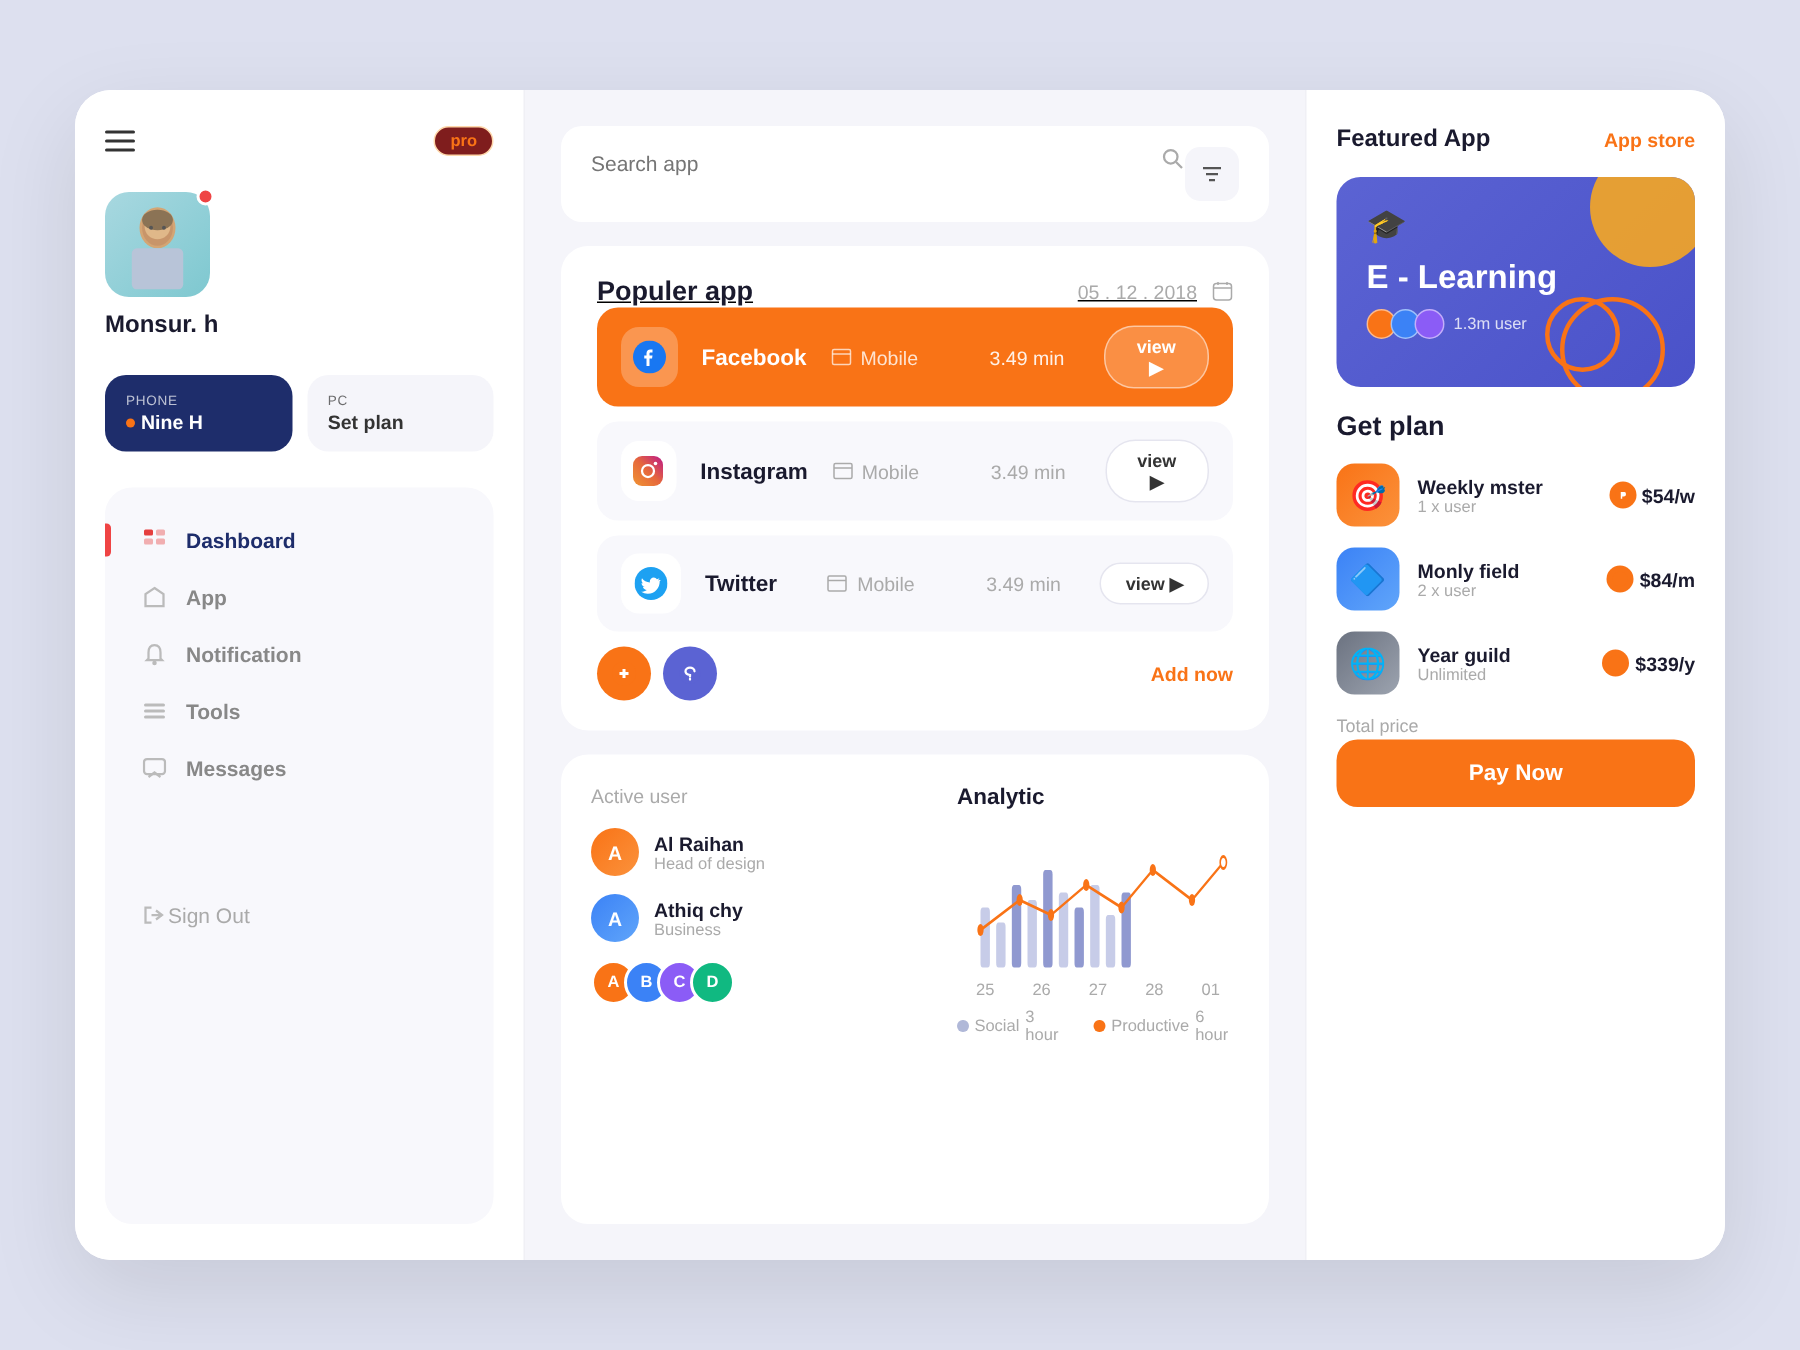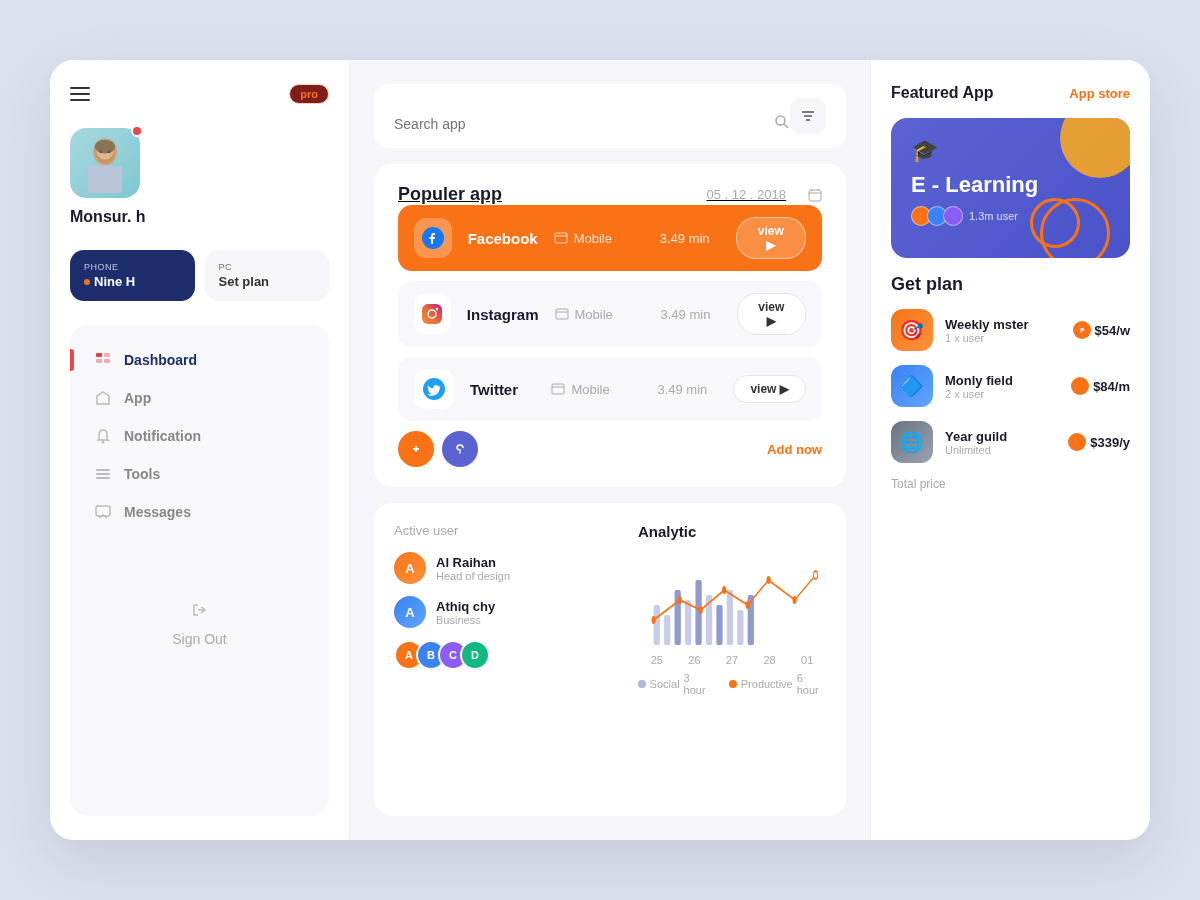--- a/index.html
+++ b/index.html
@@ -136,45 +136,43 @@
       left: -12px;
       width: 4px;
       height: 22px;
       background: #ef4444;
       border-radius: 0 3px 3px 0;
     }
     .nav-icon { width: 18px; height: 18px; display: flex; align-items: center; justify-content: center; }
     .signout-item {
       display: flex;
       align-items: center;
-      gap: 12px;
       padding: 10px 12px;
       cursor: pointer;
       color: #aaa;
       font-size: 14px;
       margin-top: auto;
-      flex-direction: column;
     }
     
     .main-content {
       flex: 1;
       background: #f5f5fa;
       padding: 24px;
       display: flex;
       flex-direction: column;
       gap: 16px;
       overflow: hidden;
     }
     
     .search-bar {
       background: #fff;
       border-radius: 14px;
       padding: 14px 20px;
       display: flex;
-      align-items: flex-end;
+      align-items: flex-start;
       gap: 0;
     }
     .search-input-wrap {
       flex: 1;
       display: flex;
       align-items: center;
       gap: 8px;
     }
     .search-input {
       flex: 1;
@@ -202,21 +200,21 @@
       border-radius: 18px;
       padding: 20px 24px;
     }
     .popular-header {
       display: flex;
       justify-content: space-between;
       align-items: center;
       text-decoration: underline;
     }
     .popular-title { font-size: 18px; font-weight: 700; color: #1a1a2e; }
-    .popular-date { font-size: 13px; color: #aaa; display: flex; align-items: flex-end; gap: 22px; }
+    .popular-date { font-size: 13px; color: #aaa; display: flex; align-items: flex-start; gap: 10px; }
     .app-row {
       display: flex;
       align-items: center;
       padding: 12px 16px;
       border-radius: 14px;
       margin-bottom: 10px;
       gap: 16px;
     }
     .app-row.highlighted { background: #f97316; color: #fff; }
     .app-row.normal { background: #f8f8fc; }
@@ -857,16 +855,17 @@
             <svg width="10" height="10" viewBox="0 0 10 10">
                 <circle cx="5" cy="5" r="5" fill="#f97316"></circle>
               </svg>
           </div>
           <span>$339/y</span>
         </div>
       </div>
 
       <div class="total-row">
         <div class="total-label">Total price</div>
+        <button class="pay-btn">Pay Now</button>
       </div>
     </div>
   </div>
 </div>
 
 </body></html>

